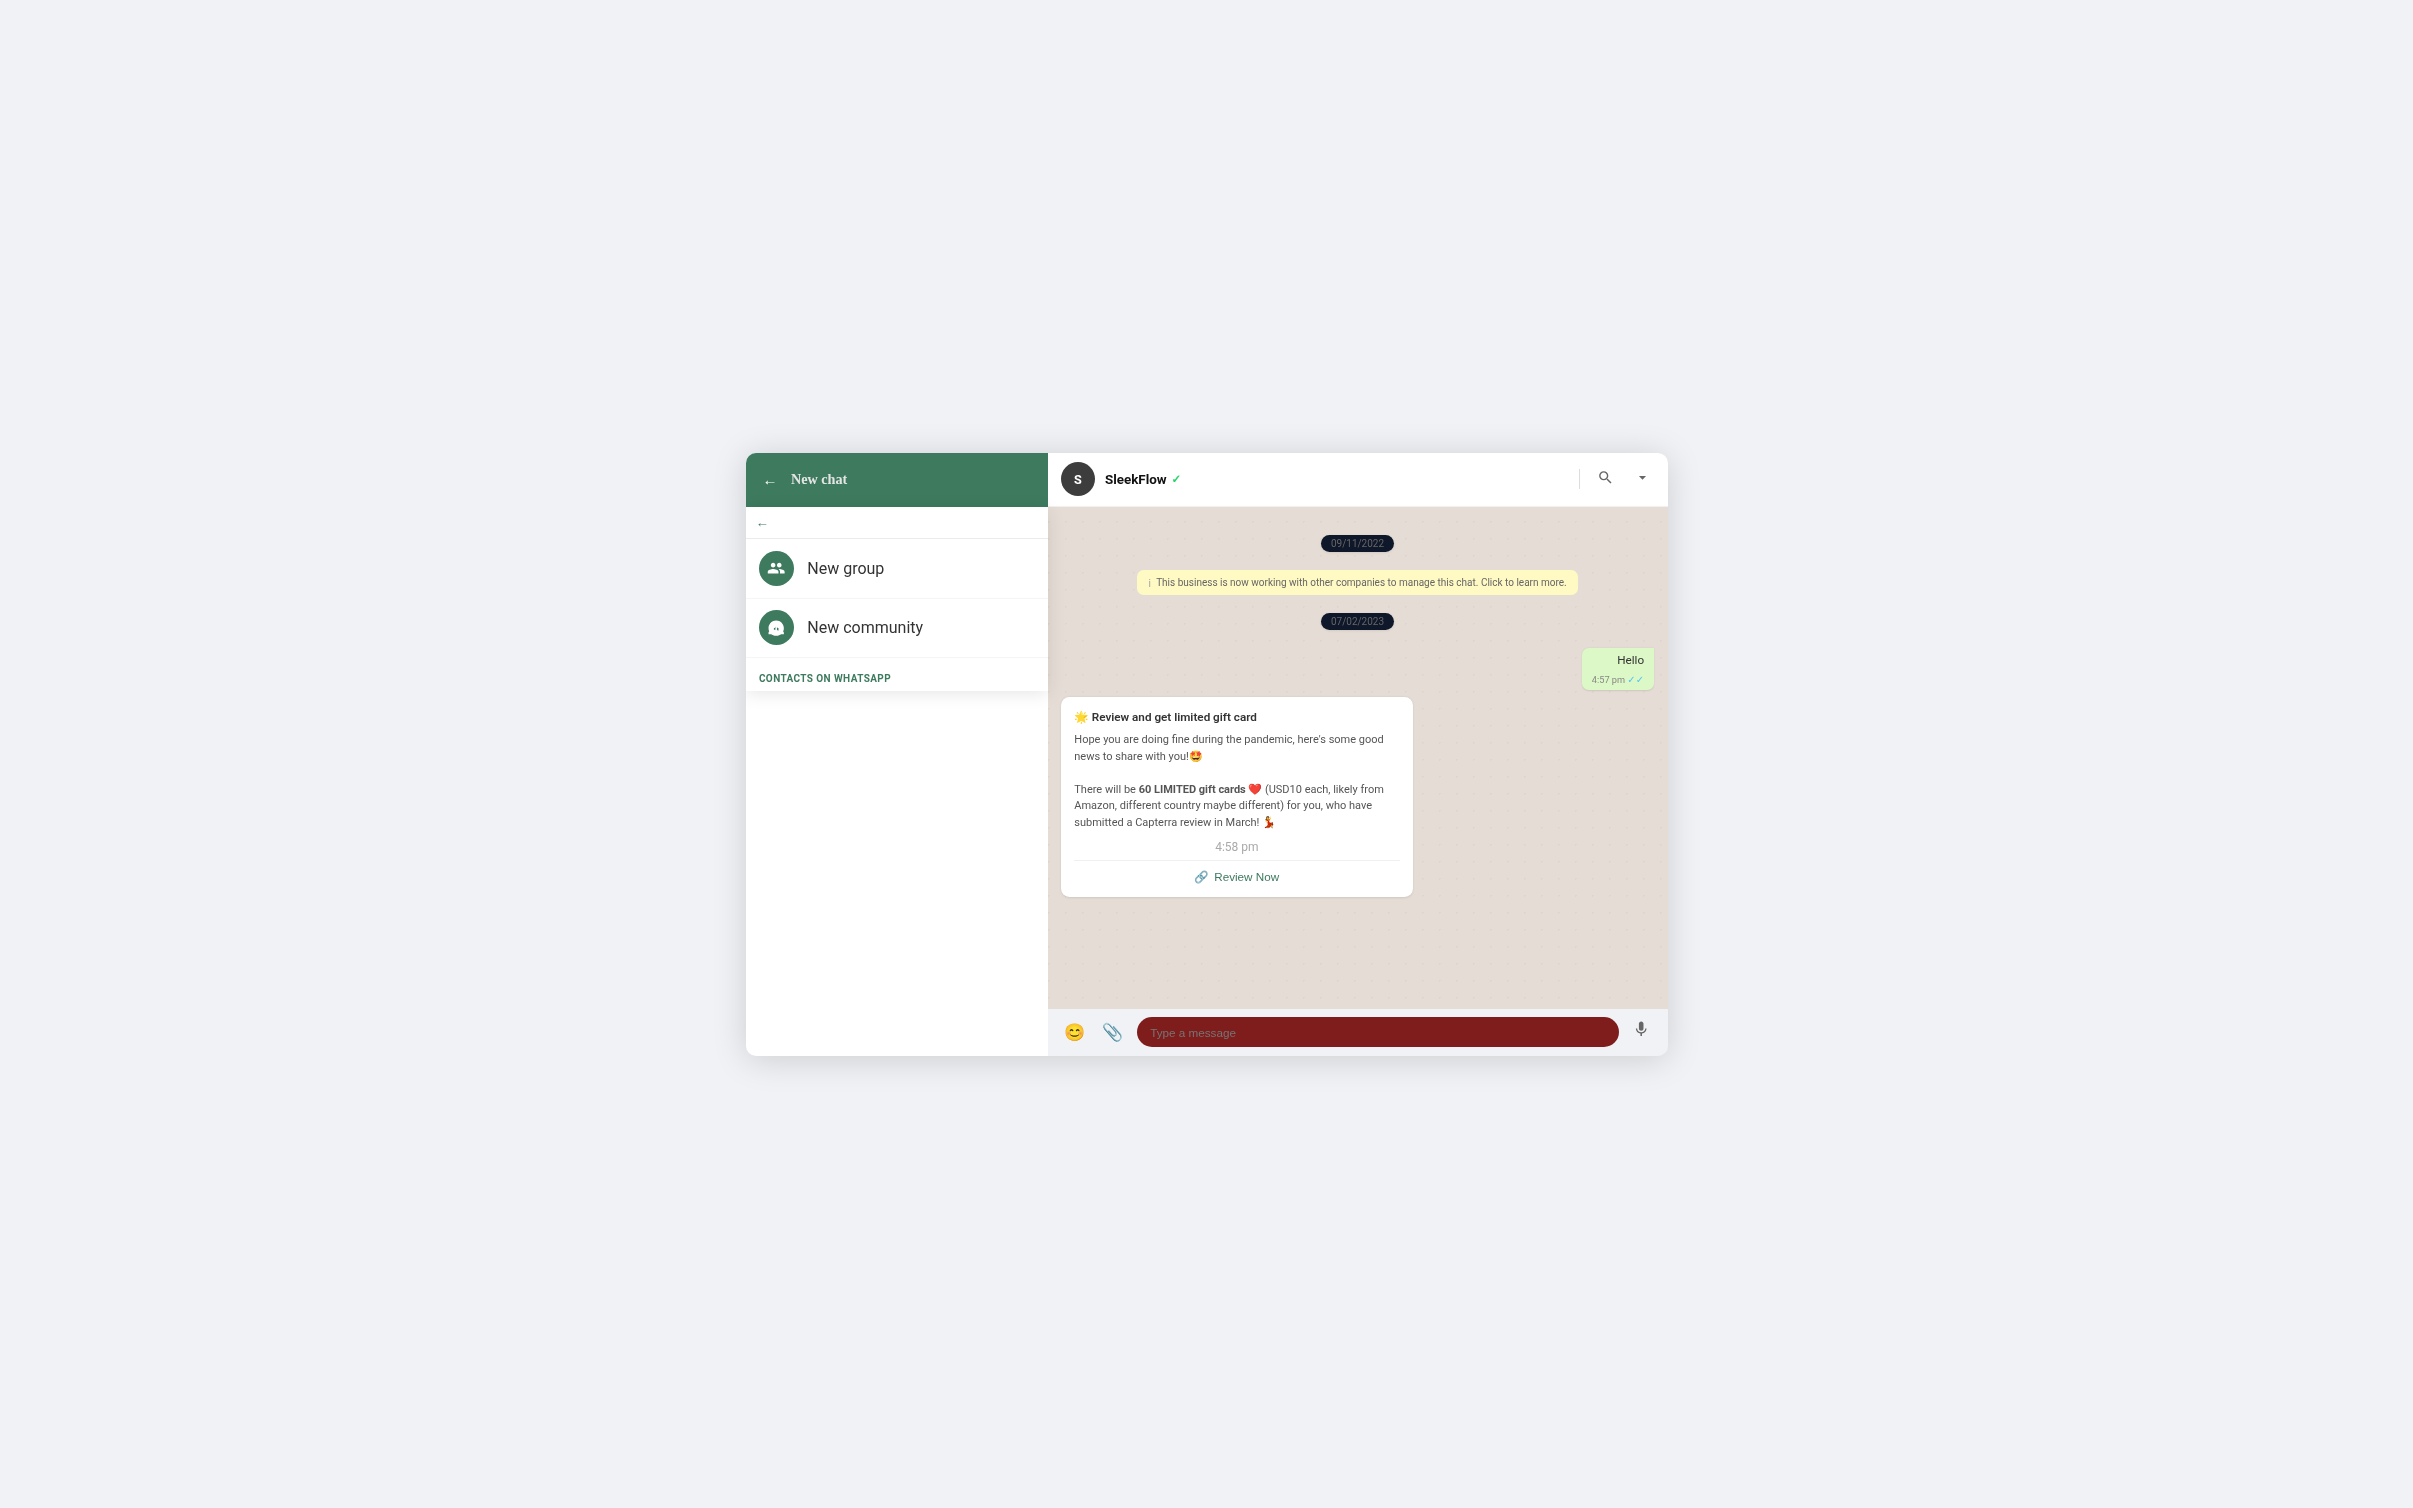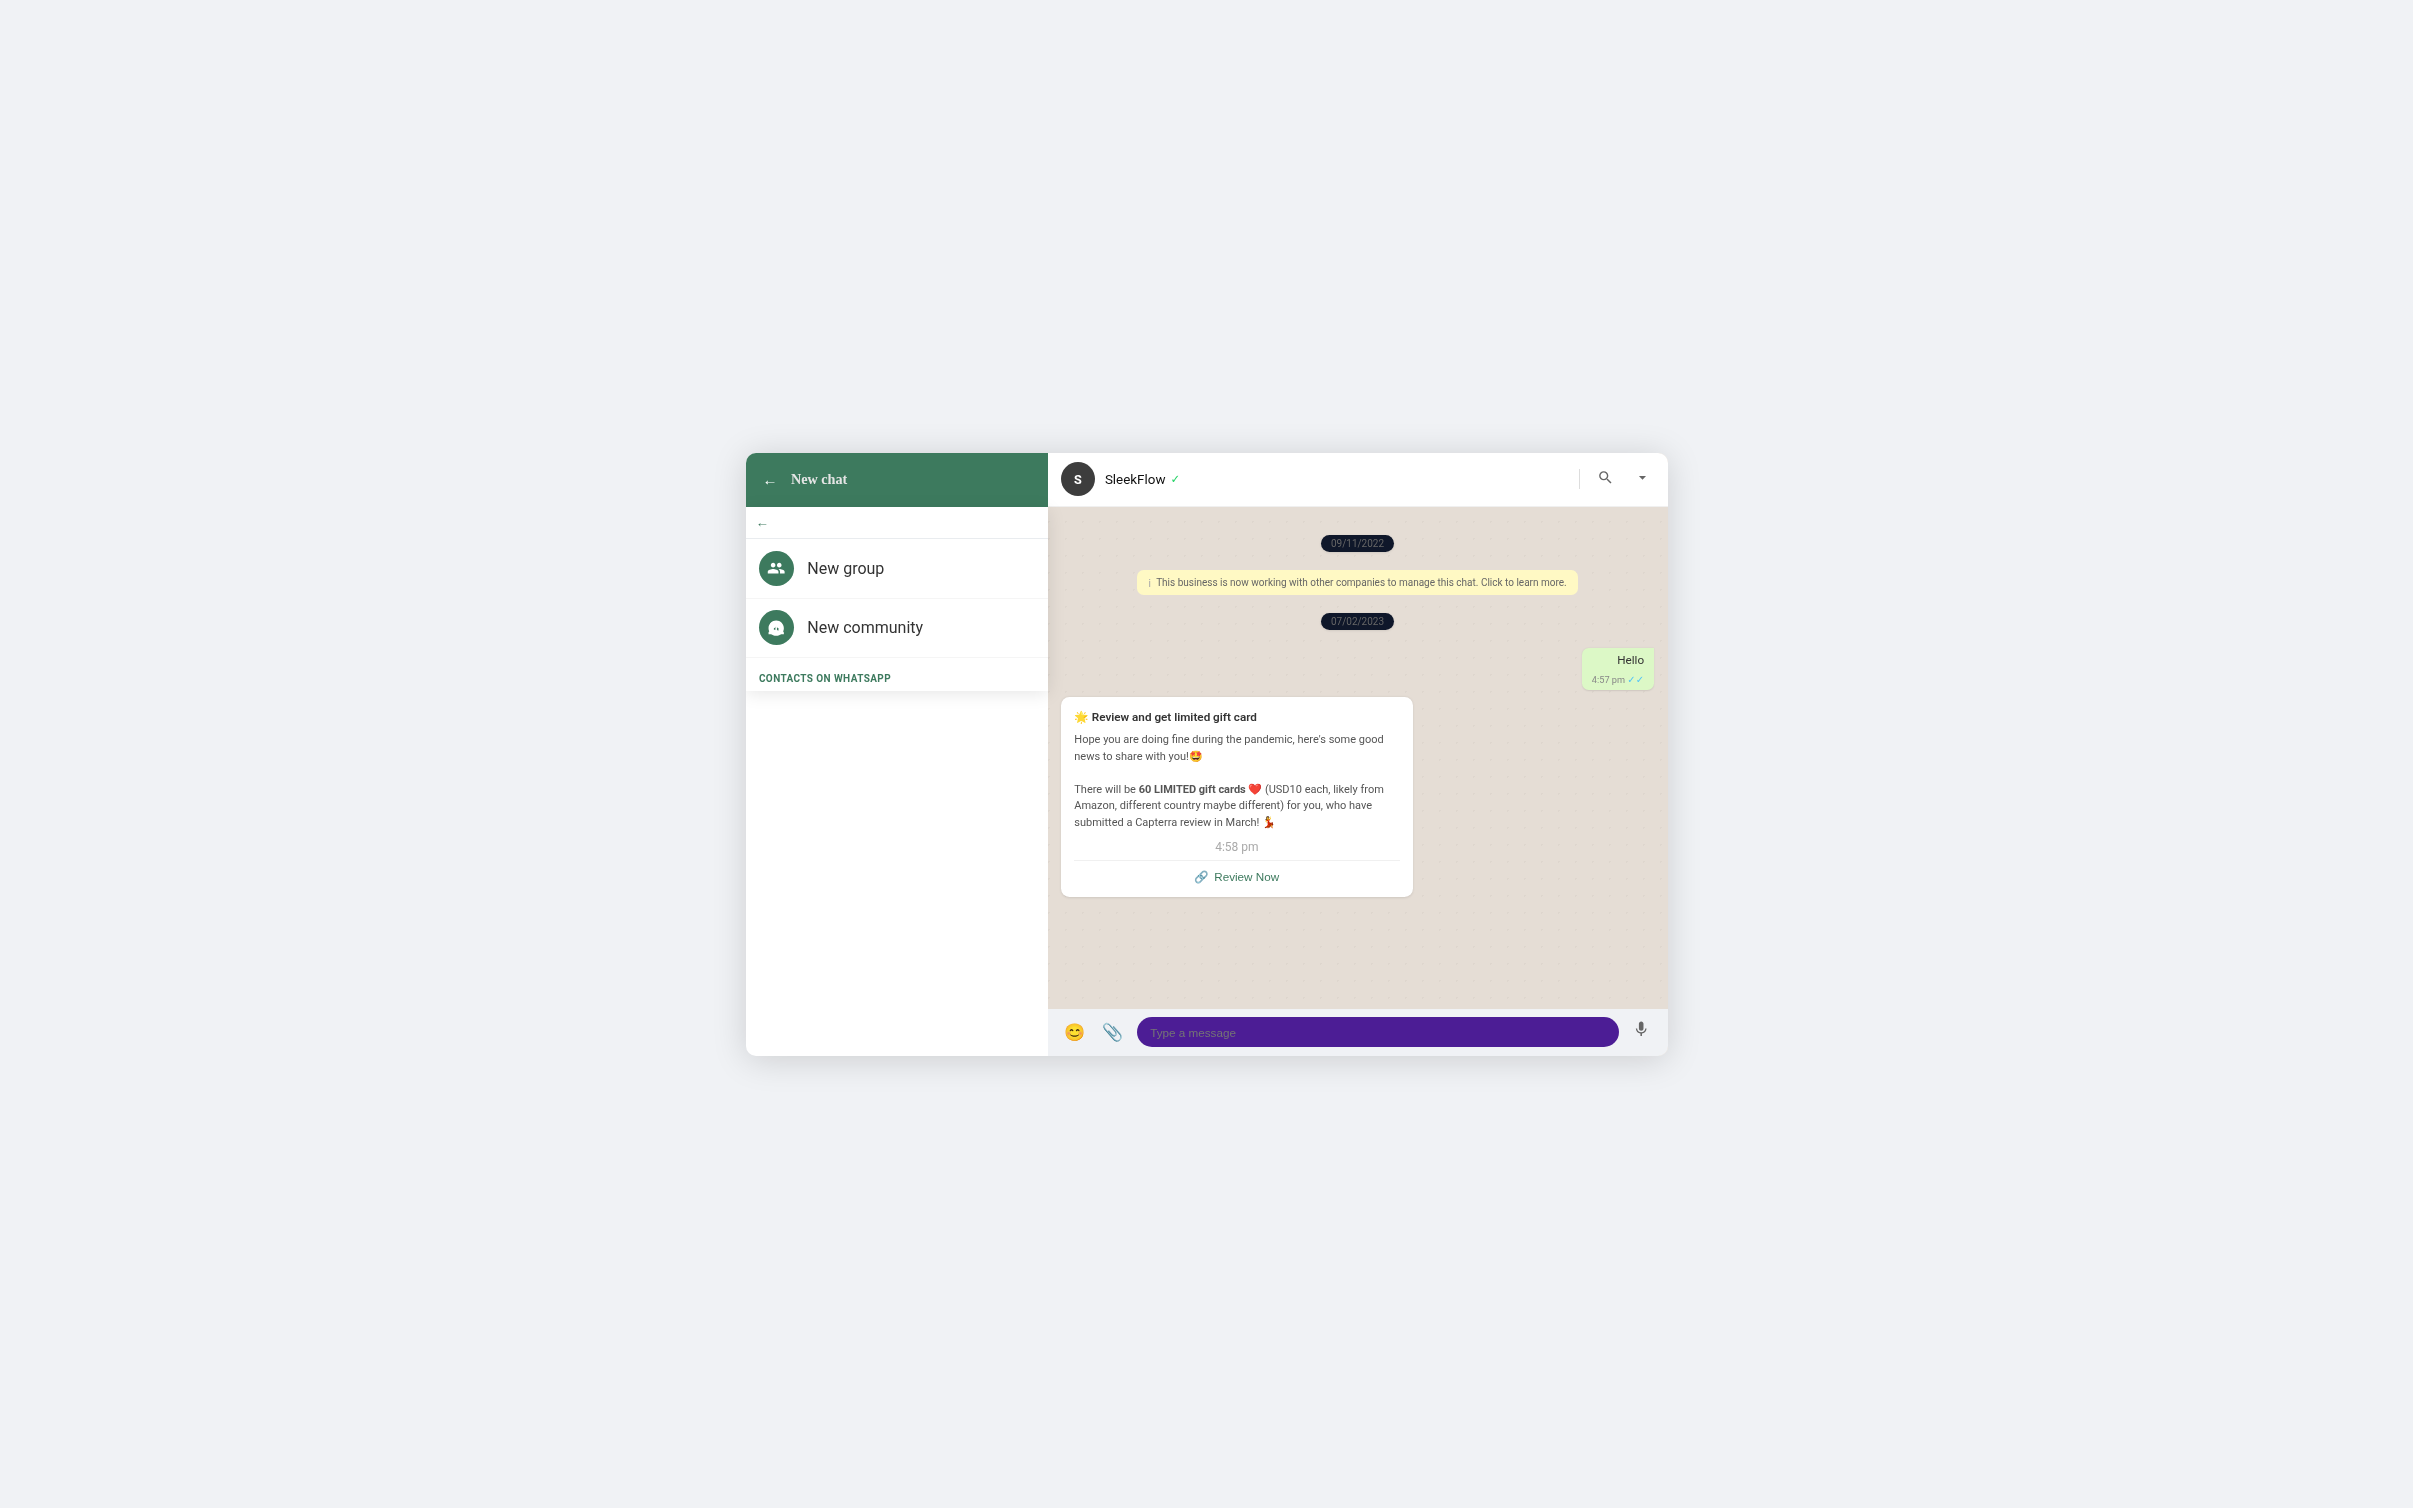--- a/index.html
+++ b/index.html
@@ -163,21 +163,21 @@
       background: #3d3d3d;
       color: #fff;
       display: flex;
       align-items: center;
       justify-content: center;
       font-size: 12.6px;
       font-weight: 700;
     }
     .chat-name {
       font-size: 13.4px;
-      font-weight: 400;
+      font-weight: 700;
       color: #111;
       display: flex;
       align-items: center;
       gap: 5px;
     }
     .verified-badge {
       color: #25d366;
       font-size: 11.7px;
     }
     .chat-header-right {
@@ -309,21 +309,21 @@
     .input-bar {
       background: #f0f2f5;
       padding: 8.4px 13.4px;
       display: flex;
       align-items: center;
       gap: 10px;
       z-index: 1;
     }
     .input-field {
       flex: 1;
-      background: #4c1d95;
+      background: #7f1d1d;
       border-radius: 20px;
       padding: 8.4px 13.4px;
       font-size: 11.7px;
       color: #999;
       border: none;
       outline: none;
     }
     .emoji-btn, .attach-btn, .mic-btn {
       background: none;
       border: none;

